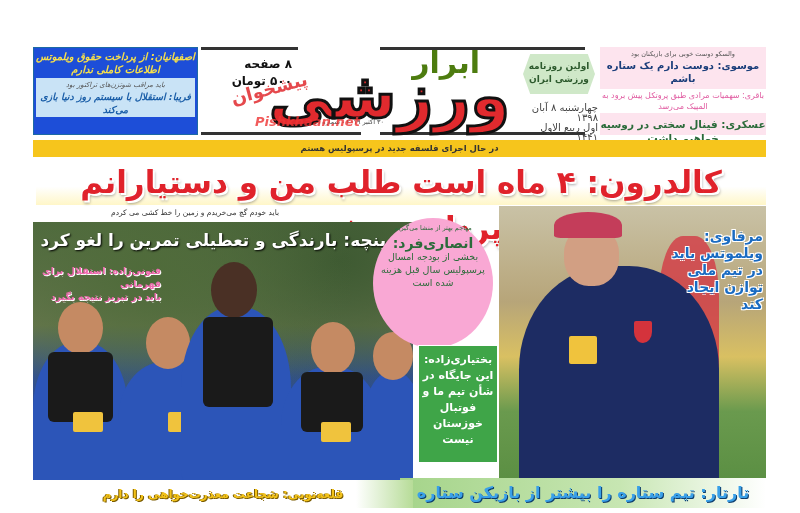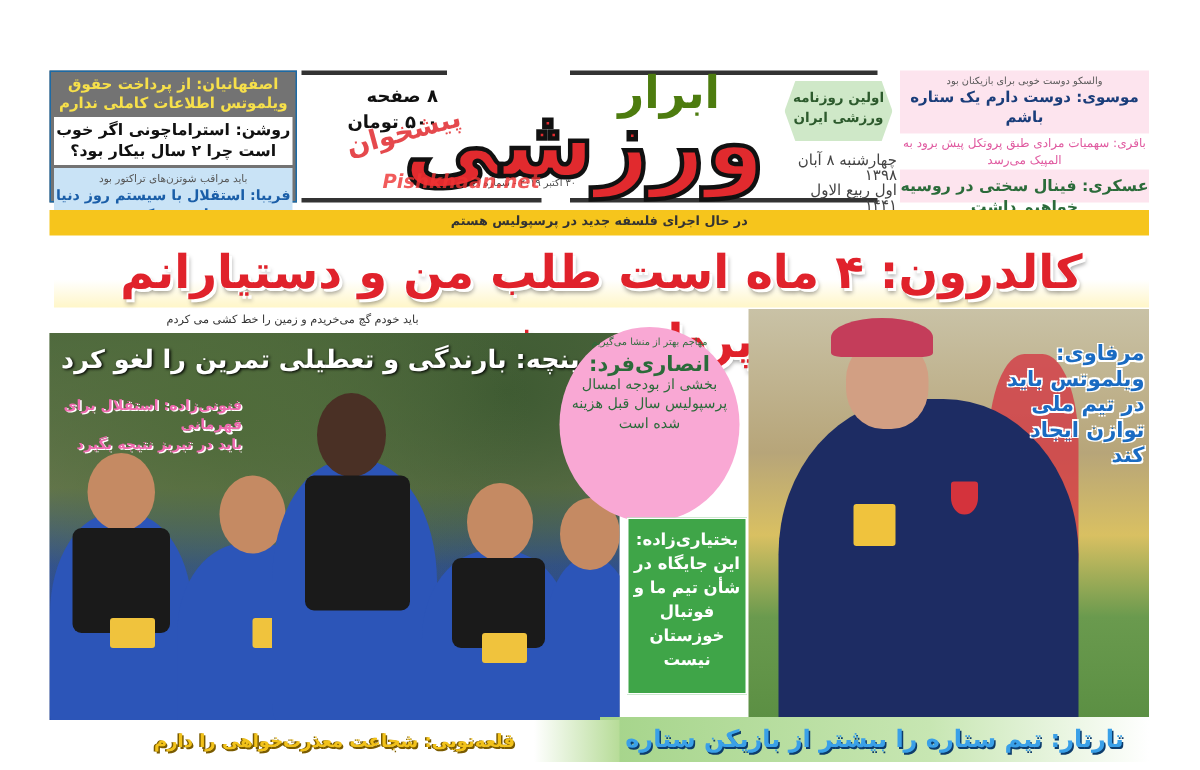--- a/index.html
+++ b/index.html
@@ -4,21 +4,21 @@
 <style>
   * { box-sizing: border-box; margin: 0; padding: 0; }
   html, body { width: 800px; height: 513px; background: #ffffff; overflow: hidden; }
   body { position: relative; font-family: "DejaVu Sans", sans-serif; direction: rtl; }
 
   .abs { position: absolute; }
 
   
   .left-box {
     left: 33px; top: 47px; width: 165px; height: 88px;
-    background: #737373; border: 1px solid #1c6aa5;
+    background: #1d4ed8; border: 1px solid #1c6aa5; font-style: italic;
   }
   .left-box .t1 {
     color: #f7e04a; font-weight: bold; font-size: 10px; text-align: center;
     line-height: 13px; padding-top: 2px;
   }
   .left-box .t2 {
     background: #ffffff; margin: 2px 2px 0 2px; color: #111; font-weight: bold;
     font-size: 10.5px; text-align: center; line-height: 14px; padding: 2px 0;
   }
   .left-box .t3 {
@@ -141,21 +141,20 @@
     font-size: 16px; font-weight: bold; color: #3aa0e8; line-height: 30px;
     text-shadow: 1px 1px 0 #0d3c6b;
     background: linear-gradient(to right, #a5d48a 0%, #c7e6b2 60%, #ffffff 100%);
   }
 </style>
 </head>
 <body>
 
 <div class="abs left-box">
   <div class="t1">اصفهانیان: از پرداخت حقوق ویلموتس اطلاعات کاملی ندارم</div>
-  <div class="t2">روشن: استراماچونی اگر خوب است چرا ۲ سال بیکار بود؟</div>
   <div class="t3">
     <div class="s">باید مراقب شوتزن‌های تراکتور بود</div>
     <div class="h">فریبا: استقلال با سیستم روز دنیا بازی می‌کند</div>
   </div>
 </div>
 
 <div class="abs mid-rule-top"></div>
 <div class="abs mid-rule-bot"></div>
 <div class="abs logo-rule-top"></div>
 <div class="abs logo-rule-bot"></div>

